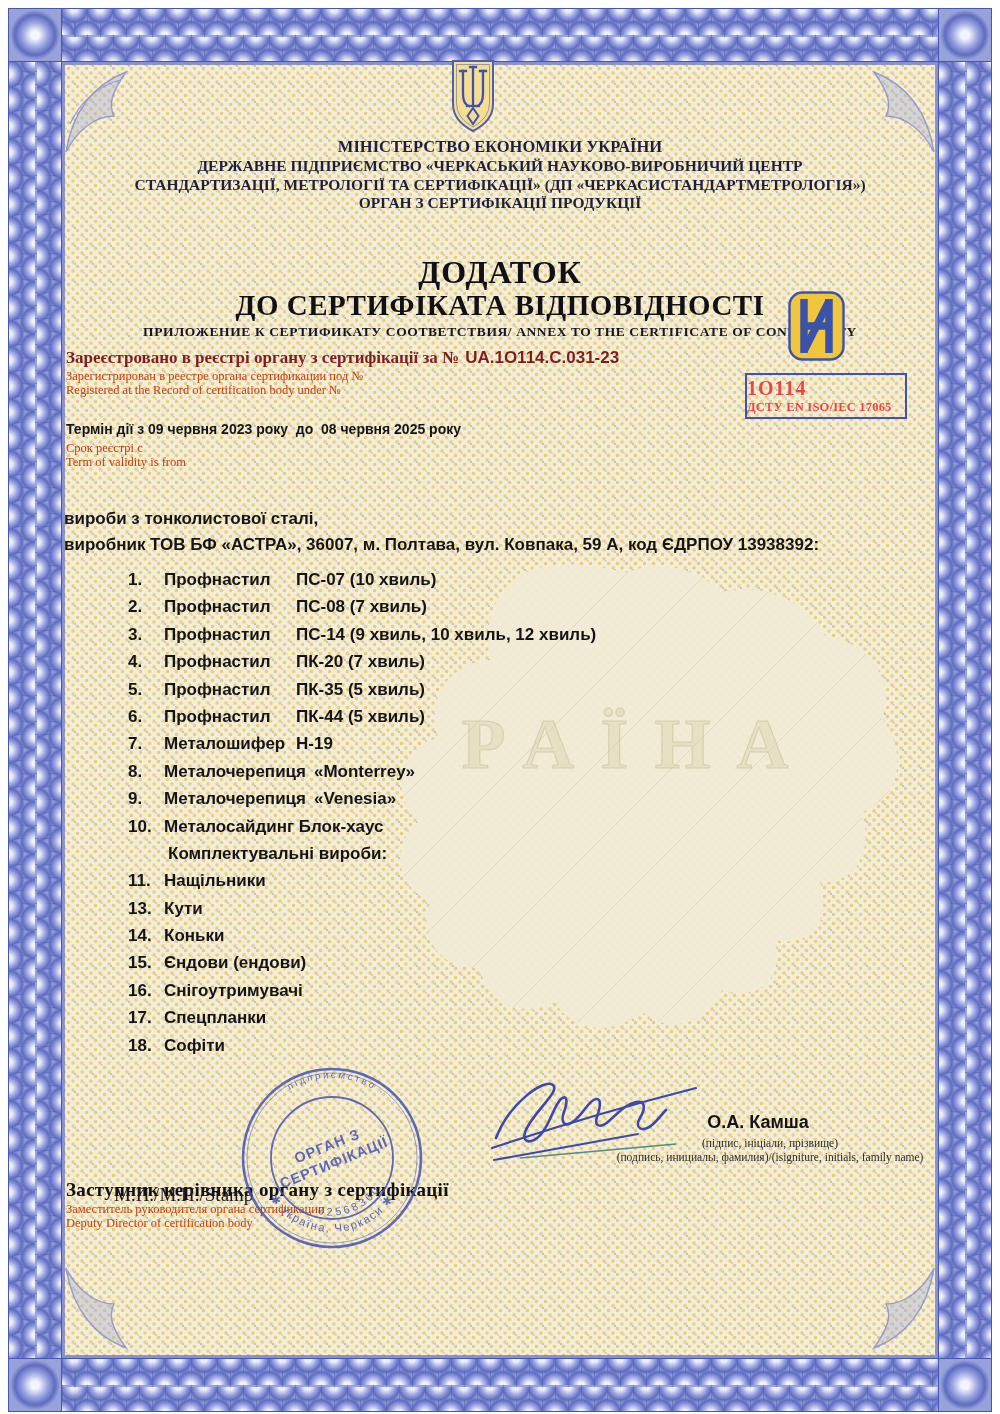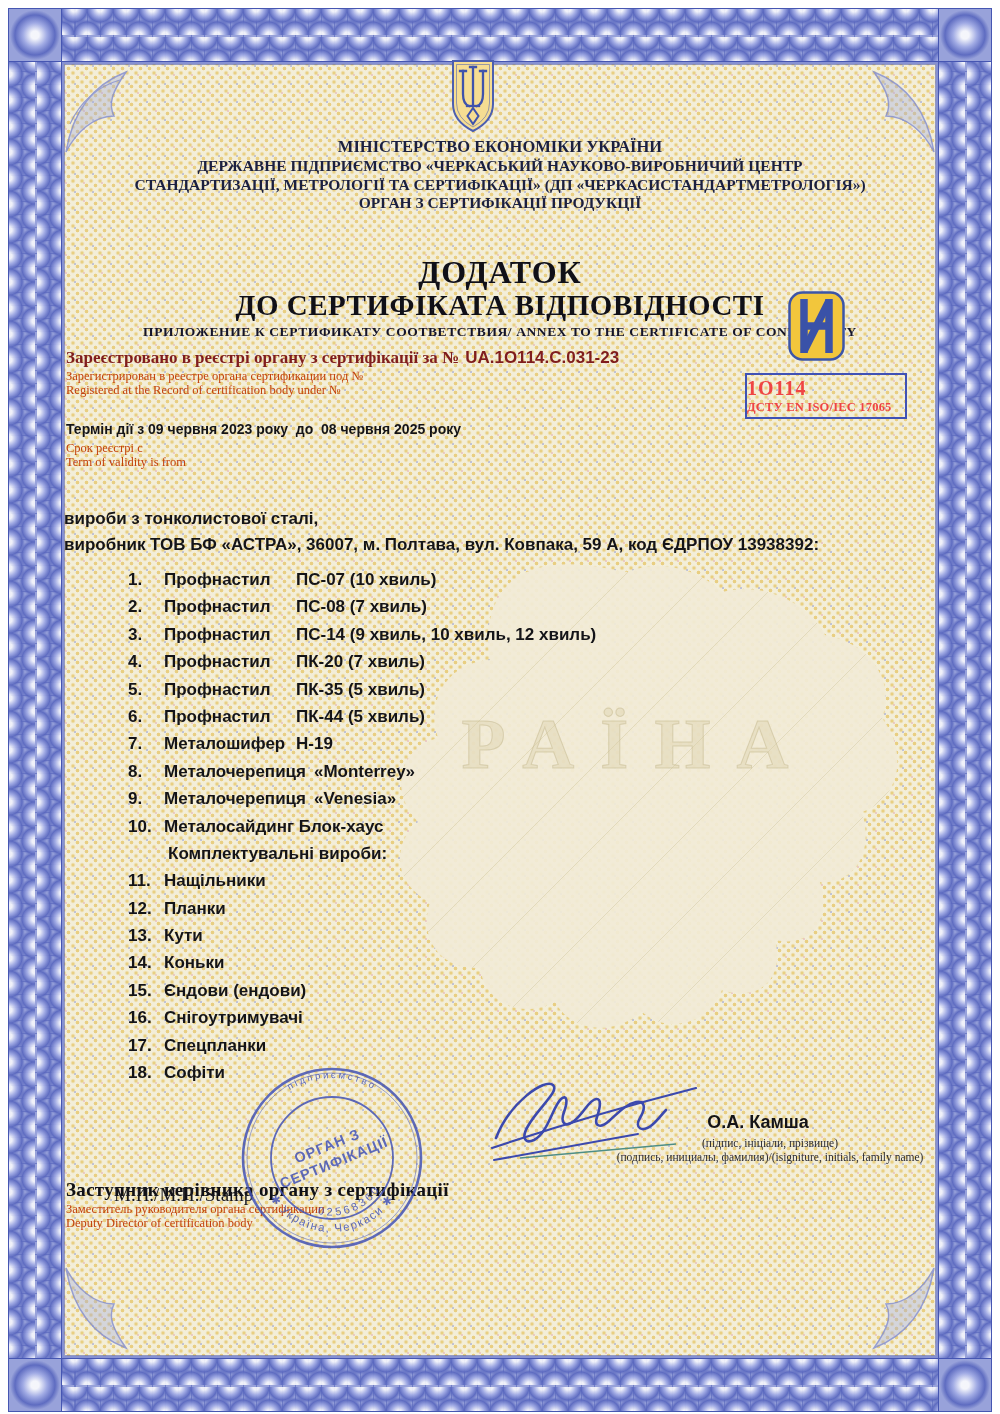--- a/index.html
+++ b/index.html
@@ -206,21 +206,20 @@
       <div class="row"><span class="num">3.</span><span class="nm w">Профнастил</span><span class="sp">ПС-14 (9 хвиль, 10 хвиль, 12 хвиль)</span></div>
       <div class="row"><span class="num">4.</span><span class="nm w">Профнастил</span><span class="sp">ПК-20 (7 хвиль)</span></div>
       <div class="row"><span class="num">5.</span><span class="nm w">Профнастил</span><span class="sp">ПК-35 (5 хвиль)</span></div>
       <div class="row"><span class="num">6.</span><span class="nm w">Профнастил</span><span class="sp">ПК-44 (5 хвиль)</span></div>
       <div class="row"><span class="num">7.</span><span class="nm w">Металошифер</span><span class="sp">Н-19</span></div>
       <div class="row"><span class="num">8.</span><span class="nm w">Металочерепиця</span><span class="sp">«Monterrey»</span></div>
       <div class="row"><span class="num">9.</span><span class="nm w">Металочерепиця</span><span class="sp">«Venesia»</span></div>
       <div class="row"><span class="num">10.</span><span class="nm">Металосайдинг Блок-хаус</span></div>
       <div class="row subheading"><span class="nm">Комплектувальні вироби:</span></div>
       <div class="row"><span class="num">11.</span><span class="nm">Нащільники</span></div>
-      <div class="row"><span class="num">12.</span><span class="nm">Планки</span></div>
       <div class="row"><span class="num">13.</span><span class="nm">Кути</span></div>
       <div class="row"><span class="num">14.</span><span class="nm">Коньки</span></div>
       <div class="row"><span class="num">15.</span><span class="nm">Єндови (ендови)</span></div>
       <div class="row"><span class="num">16.</span><span class="nm">Снігоутримувачі</span></div>
       <div class="row"><span class="num">17.</span><span class="nm">Спецпланки</span></div>
       <div class="row"><span class="num">18.</span><span class="nm">Софіти</span></div>
     </div>
 
 
   <div class="abs role-block">

